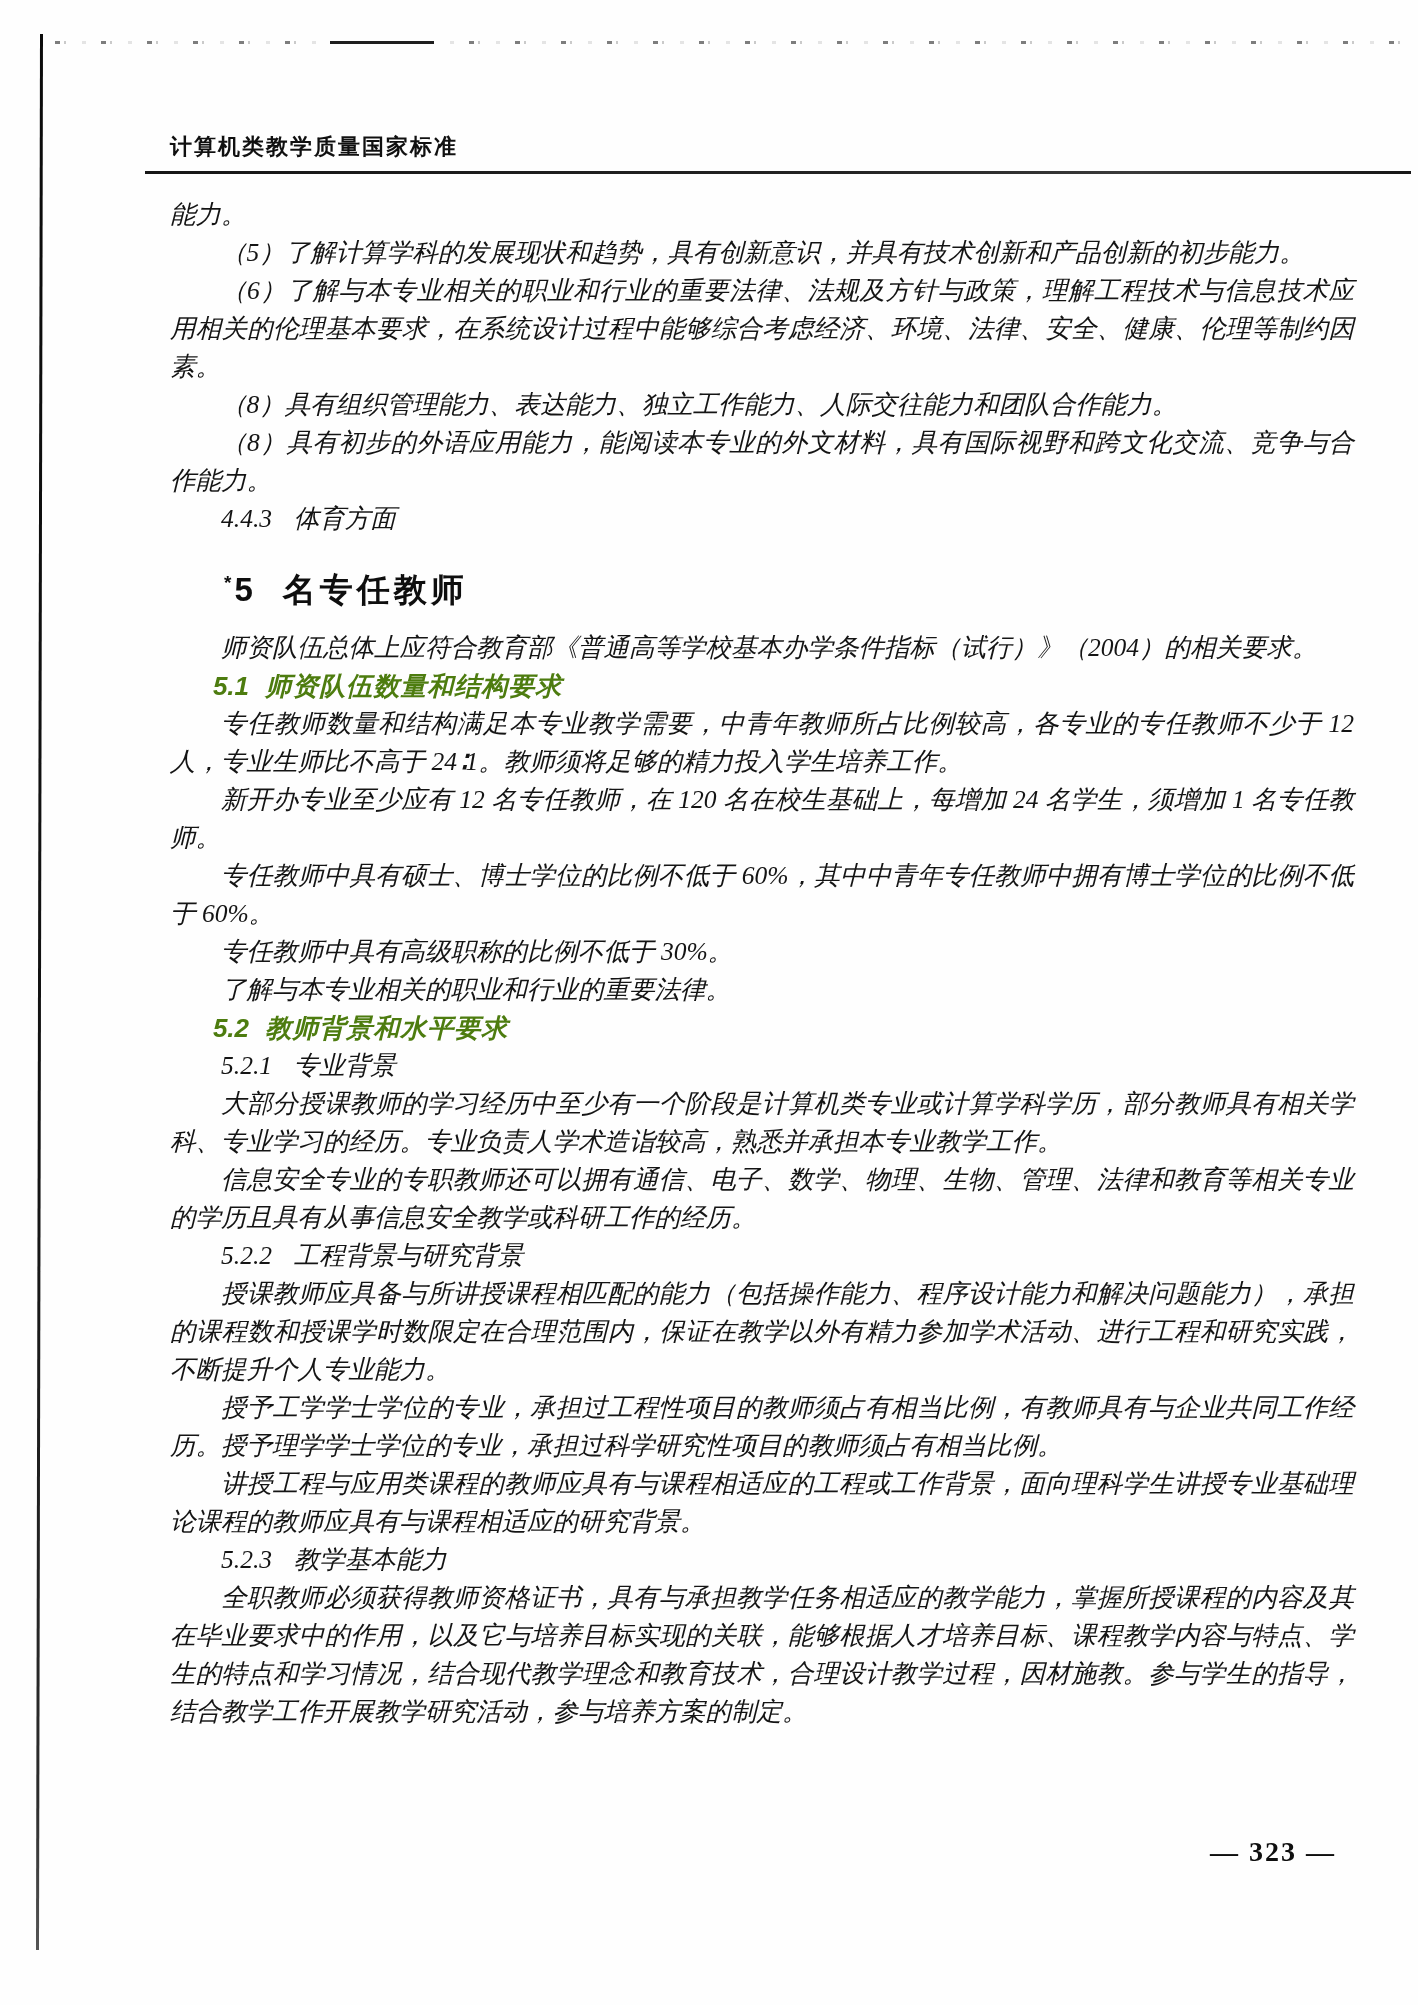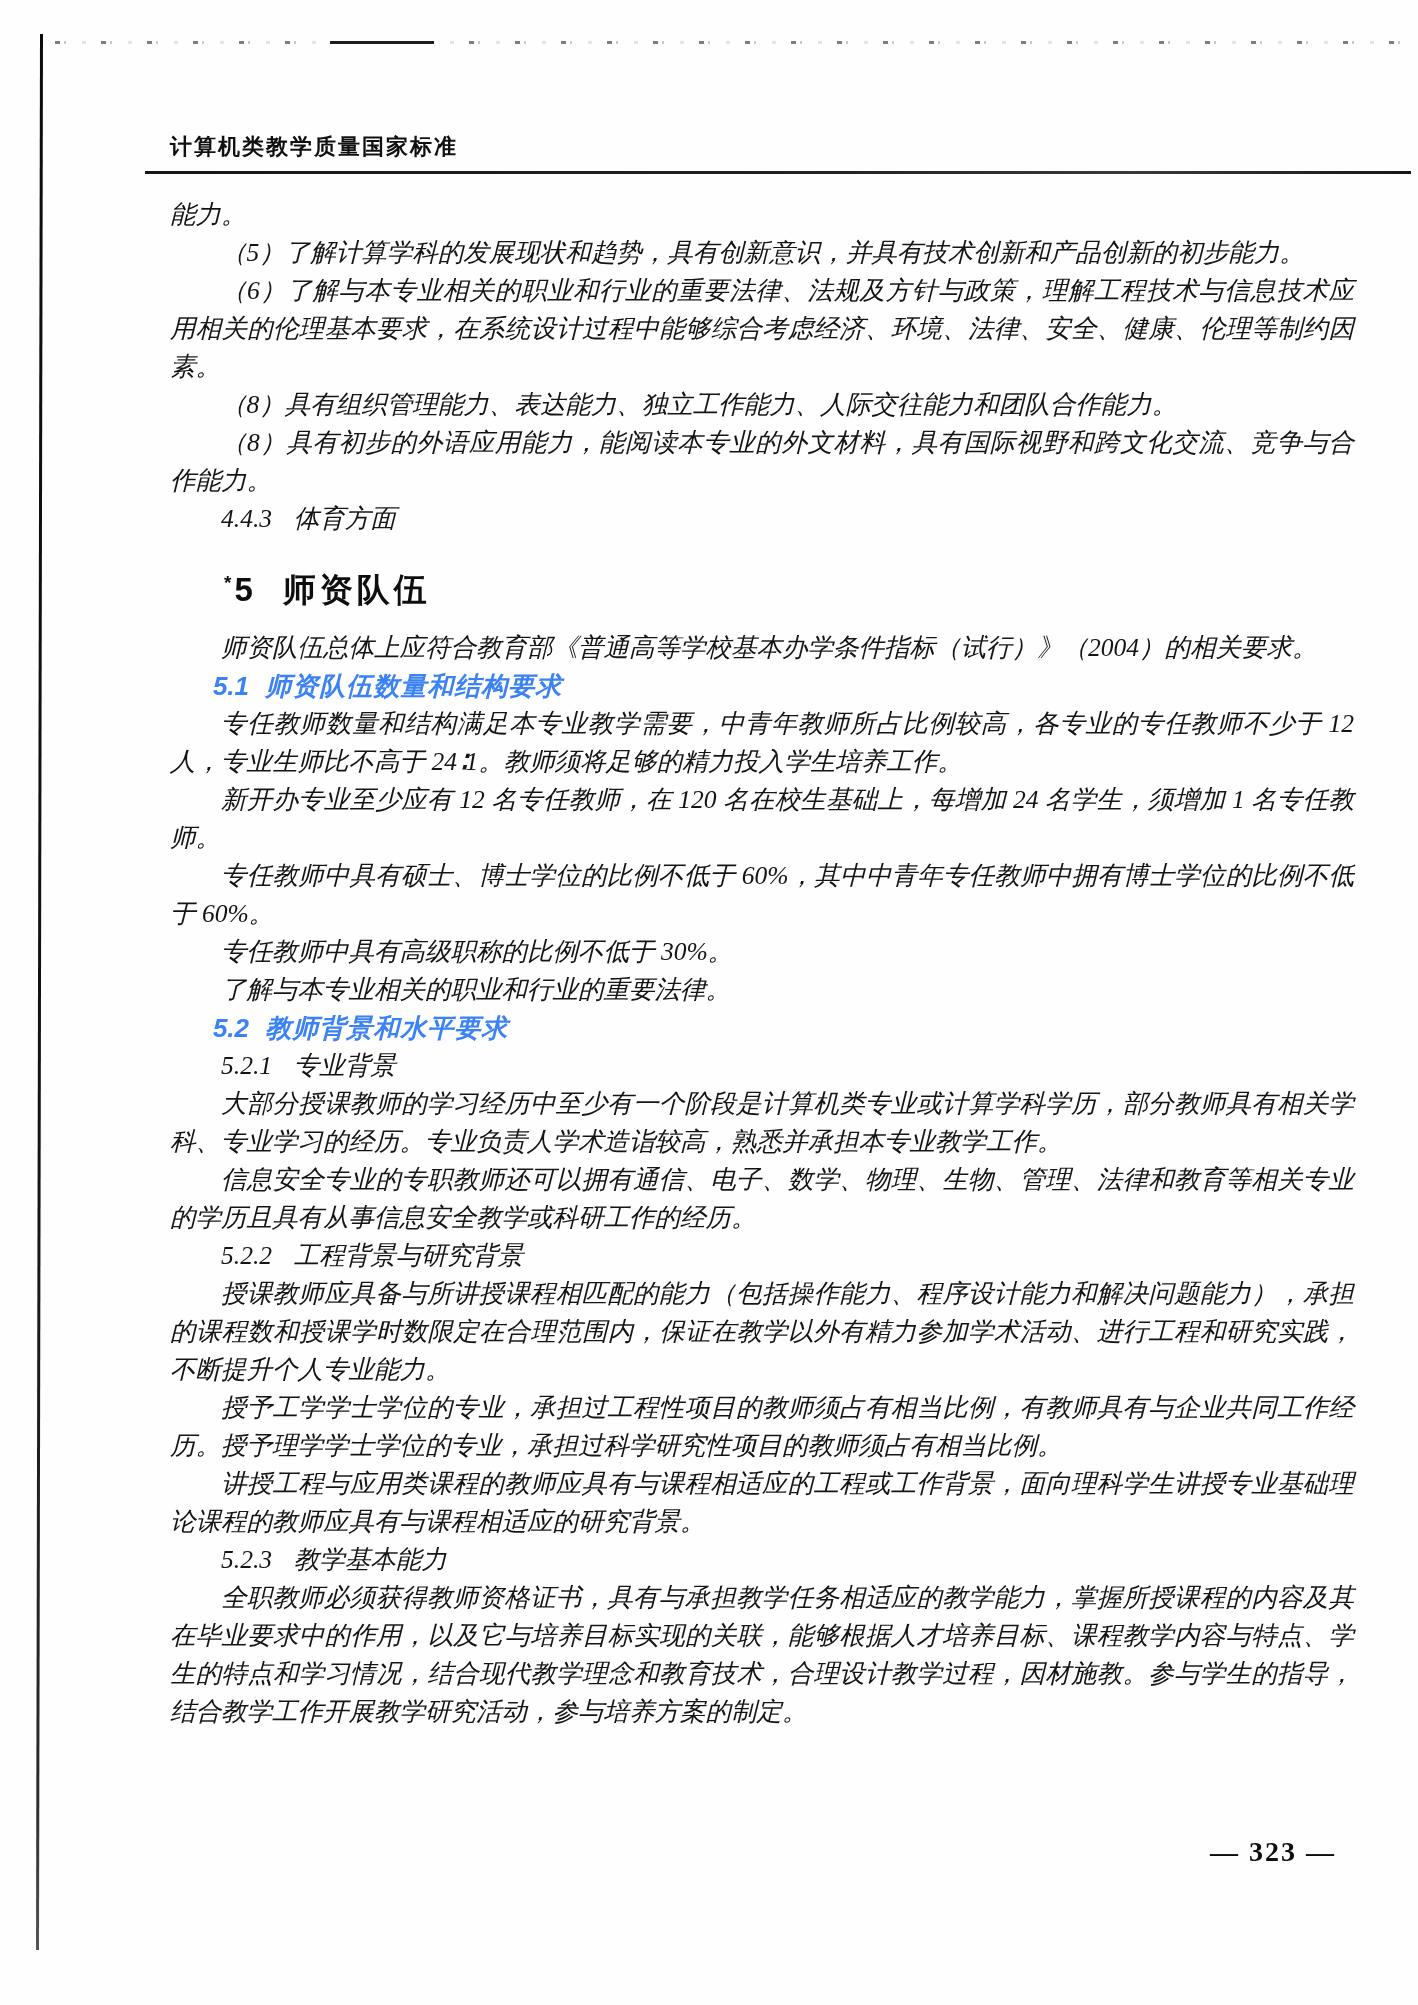--- a/index.html
+++ b/index.html
@@ -59,21 +59,21 @@
     text-align:left;text-indent:0;
     color:#0e0e0e;
   }
   .h1 .h1-marker{font-size:19px;vertical-align:super;margin-right:3px;font-weight:bold;}
   .h1 .h1-title{margin-left:30px;letter-spacing:4px;}
   
   .h2{
     font-family:"Liberation Sans", sans-serif;
     font-weight:bold;font-size:26px;
     text-indent:1.65em;text-align:left;
-    color:#3b82f6;
+    color:#4d7c0f;
   }
   .h2 .ht{margin-left:.62em;letter-spacing:1px;}
   
   .h3{text-indent:2em;text-align:left;}
   .h3 .ht{margin-left:.85em;}
   
   .footer{
     position:absolute;top:1836px;left:156px;width:1180px;
     text-align:right;
     font-weight:bold;font-size:28px;line-height:32px;
@@ -95,21 +95,21 @@
   <p class="body">能力。</p>
   <p class="body indent">（5）了解计算学科的发展现状和趋势，具有创新意识，并具有技术创新和产品创新的初步能力。</p>
   <p class="body indent">（6）了解与本专业相关的职业和行业的重要法律、法规及方针与政策，理解工程技术与信息技术应用相关的伦理基本要求，在系统设计过程中能够综合考虑经济、环境、法律、安全、健康、伦理等制约因素。</p>
   <p class="body indent">（8）具有组织管理能力、表达能力、独立工作能力、人际交往能力和团队合作能力。</p>
   <p class="body indent">（8）具有初步的外语应用能力，能阅读本专业的外文材料，具有国际视野和跨文化交流、竞争与合作能力。</p>
 
   <p class="h3"><span class="hn">4.4.3</span><span class="ht">体育方面</span></p>
 
 
   <div class="h1">
-    <span class="h1-marker">*</span><span class="h1-num">5</span><span class="h1-title">师资队伍</span>
+    <span class="h1-marker">*</span><span class="h1-num">5</span><span class="h1-title">名专任教师</span>
   </div>
 
   <p class="body indent">师资队伍总体上应符合教育部《普通高等学校基本办学条件指标（试行）》（2004）的相关要求。</p>
 
   <p class="h2"><span class="hn">5.1</span><span class="ht">师资队伍数量和结构要求</span></p>
 
   <p class="body indent">专任教师数量和结构满足本专业教学需要，中青年教师所占比例较高，各专业的专任教师不少于 12 人，专业生师比不高于 24∶1。教师须将足够的精力投入学生培养工作。</p>
   <p class="body indent">新开办专业至少应有 12 名专任教师，在 120 名在校生基础上，每增加 24 名学生，须增加 1 名专任教师。</p>
   <p class="body indent">专任教师中具有硕士、博士学位的比例不低于 60%，其中中青年专任教师中拥有博士学位的比例不低于 60%。</p>
   <p class="body indent">专任教师中具有高级职称的比例不低于 30%。</p>

